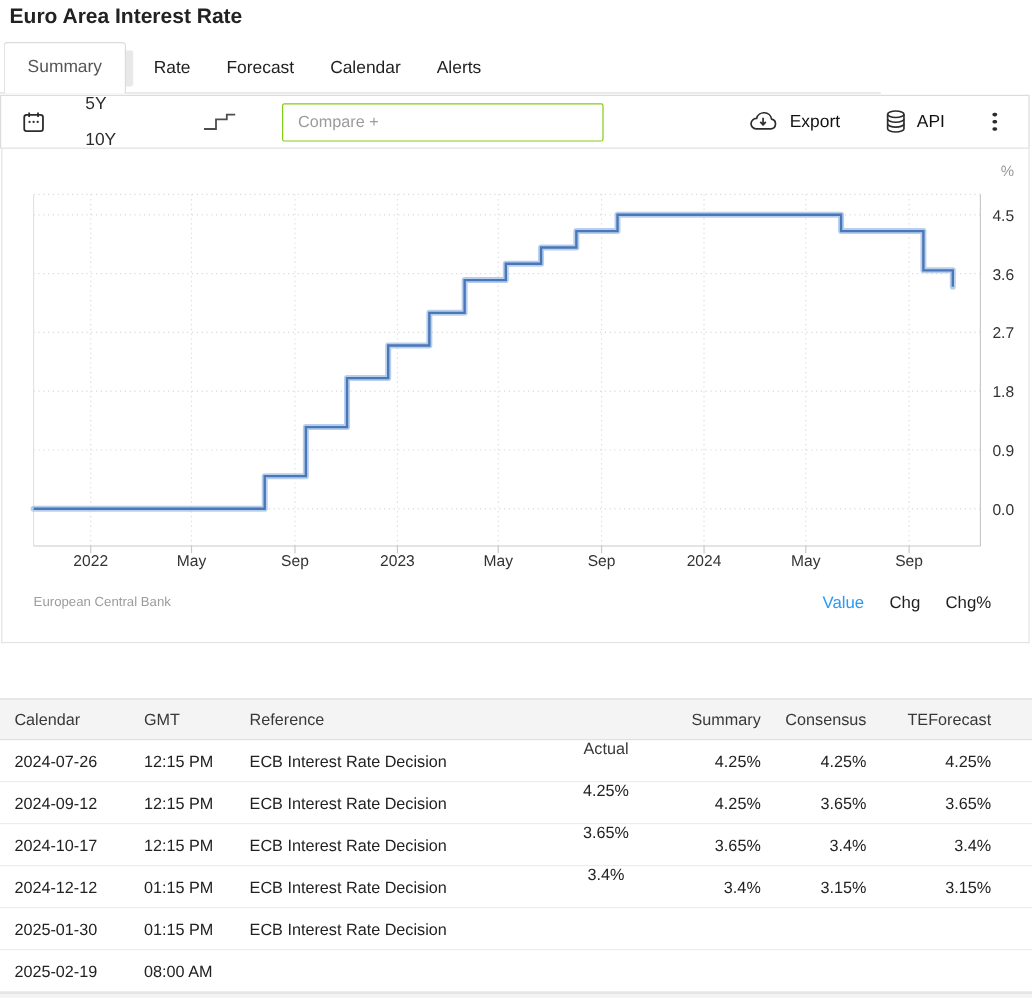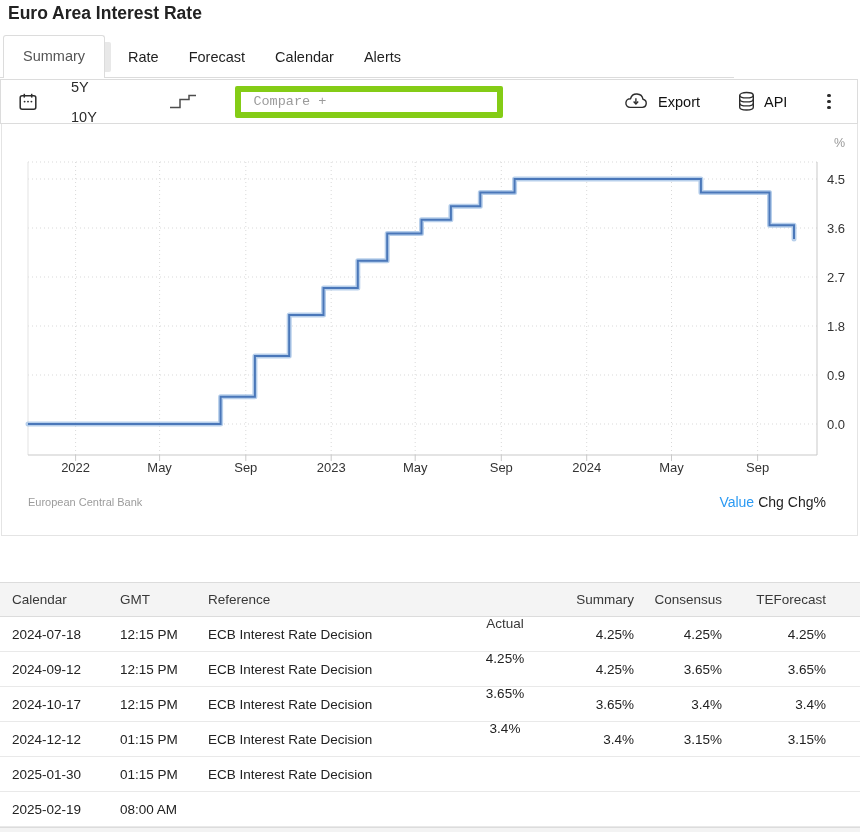--- a/index.html
+++ b/index.html
@@ -20,43 +20,43 @@
            border-left:4.5px solid transparent; border-right:4.5px solid transparent; border-top:5px solid #222; }
 
   
   .toolbar { position:absolute; top:79px; left:0; width:858px; height:45px;
              border:1px solid #dcdcdc; display:flex; align-items:center; padding:0 10px 0 17px; background:#fff; }
   .tb-icon { display:flex; align-items:center; cursor:pointer; }
   .ranges { display:flex; margin-left:24px;flex-direction:column; }
   .range-btn { font-size:14.5px; color:#2b2b2b; padding:7px 9px; margin-right:2px; border-radius:2px; cursor:pointer; }
   .range-btn.active { background:#e8e8e8; }
   .step-icon { margin-left:56px; }
-  .compare-input { margin-left:38px; width:268px; height:32px; border:6px solid #84cc16; border-radius:2px;
-                   font-size:13.5px; padding:0 12px; color:#333; outline:none; font-family:Liberation Mono, monospace; }
+  .compare-input { margin-left:38px; width:268px; height:32px; border:1px solid #84cc16; border-radius:2px;
+                   font-size:13.5px; padding:0 12px; color:#333; outline:none; font-family:Liberation Sans, sans-serif; }
   .compare-input::placeholder { color:#9b9b9b; }
   .tool-group { display:flex; align-items:center; cursor:pointer; }
   .tool-group span.lbl { margin-left:8px; font-size:14.5px; color:#111; }
   .grp-export { margin-left:auto; }
   .grp-api { margin-left:37px; }
   .kebab { margin-left:36px; margin-right:12px; display:flex; flex-direction:column; gap:2.6px; cursor:pointer; padding:4px; }
   .kebab i { width:3.6px; height:3.6px; border-radius:50%; background:#2c2c2c; }
 
   
   .chart-panel { position:absolute; top:124px; left:1px; width:857px; height:412px;
                  border-left:1px solid #e4e4e4; border-right:1px solid #e4e4e4; border-bottom:1px solid #e4e4e4; background:#fff; }
   .chart-svg { position:absolute; top:-1px; left:-1px; }
   .chart-svg text { font-family:"Liberation Sans",sans-serif; font-size:13px; fill:#333; }
   .chart-svg .unit { fill:#999; font-size:12.5px; }
   .chart-svg .grid { stroke:#d9d9d9; stroke-width:1; stroke-dasharray:1,3; }
   .chart-svg .axis { stroke:#c9c9c9; stroke-width:1; }
   .chart-svg .axis-soft { stroke:#e3e3e3; stroke-width:1; }
   .chart-svg .halo { fill:none; stroke:#aac7e8; stroke-width:5; stroke-linejoin:round; stroke-linecap:round; opacity:.85; }
   .chart-svg .line { fill:none; stroke:#4a77b9; stroke-width:2; stroke-linejoin:miter; }
   .chart-source { position:absolute; left:26px; top:372px; font-size:11px; color:#9c9c9c; }
-  .chart-links { position:absolute; right:31px; top:370px; display:flex; gap:4px; font-size:14px; }
+  .chart-links { position:absolute; right:31px; top:370px; display:flex; gap:21px; font-size:14px; }
   .chart-links .clink { color:#1f1f1f; cursor:pointer; }
   .chart-links .clink.active { color:#2b9af3; }
 
   
   .cal-table { position:absolute; top:582px; left:0; width:860px; font-size:13.5px; }
   .trow { display:flex; align-items:center; height:35px; border-bottom:1px solid #e9e9e9; background:#fff; }
   .trow.thead { background:#f4f4f4; border-top:1px solid #dcdcdc; border-bottom:1px solid #dcdcdc; color:#383838; }
   .cell { white-space:nowrap; overflow:hidden; }
   .c0 { width:120px; padding-left:12px; }
   .c1 { width:88px; }
@@ -201,21 +201,21 @@
     <div class="trow thead">
       <span class="cell c0">Calendar</span>
       <span class="cell c1">GMT</span>
       <span class="cell c2">Reference</span>
       <span class="cell c3">Actual</span>
       <span class="cell c4">Summary</span>
       <span class="cell c5">Consensus</span>
       <span class="cell c6">TEForecast</span>
     </div>
     <div class="trow">
-      <span class="cell c0">2024-07-18</span>
+      <span class="cell c0">2024-07-26</span>
       <span class="cell c1">12:15 PM</span>
       <span class="cell c2">ECB Interest Rate Decision</span>
       <span class="cell c3">4.25%</span>
       <span class="cell c4">4.25%</span>
       <span class="cell c5">4.25%</span>
       <span class="cell c6">4.25%</span>
     </div>
     <div class="trow">
       <span class="cell c0">2024-09-12</span>
       <span class="cell c1">12:15 PM</span>

